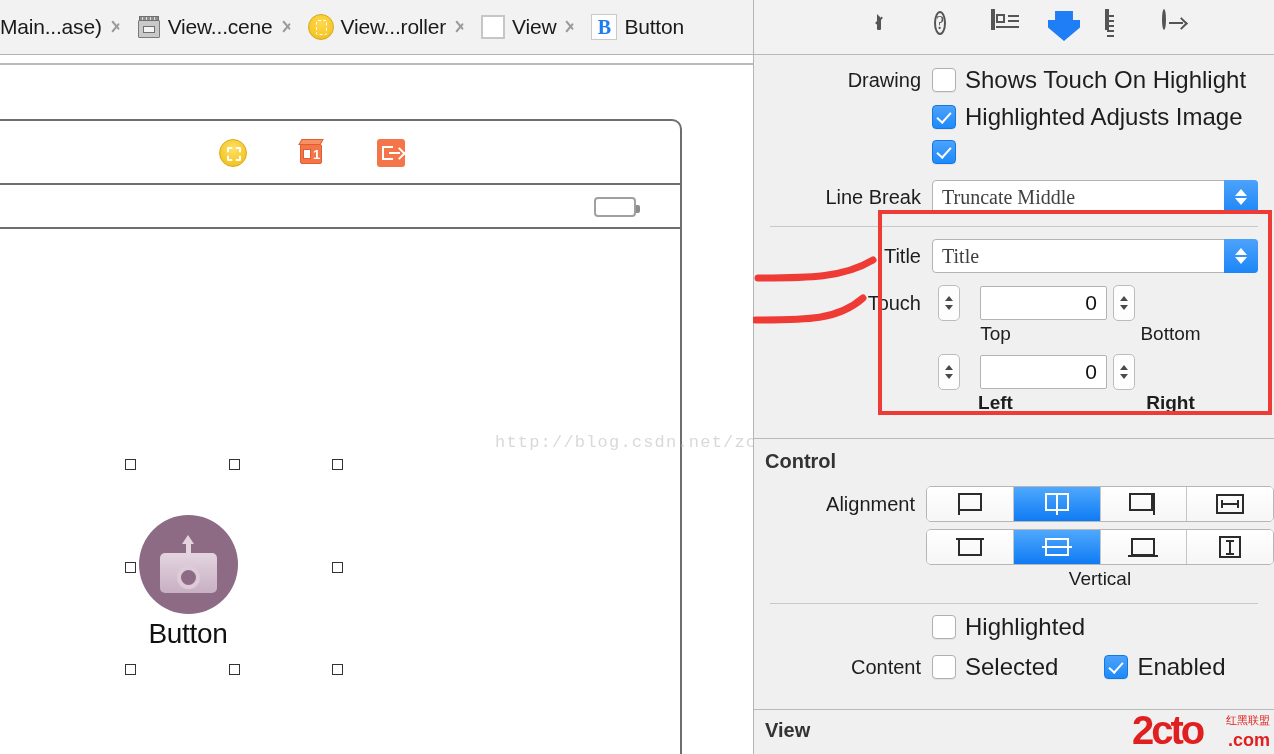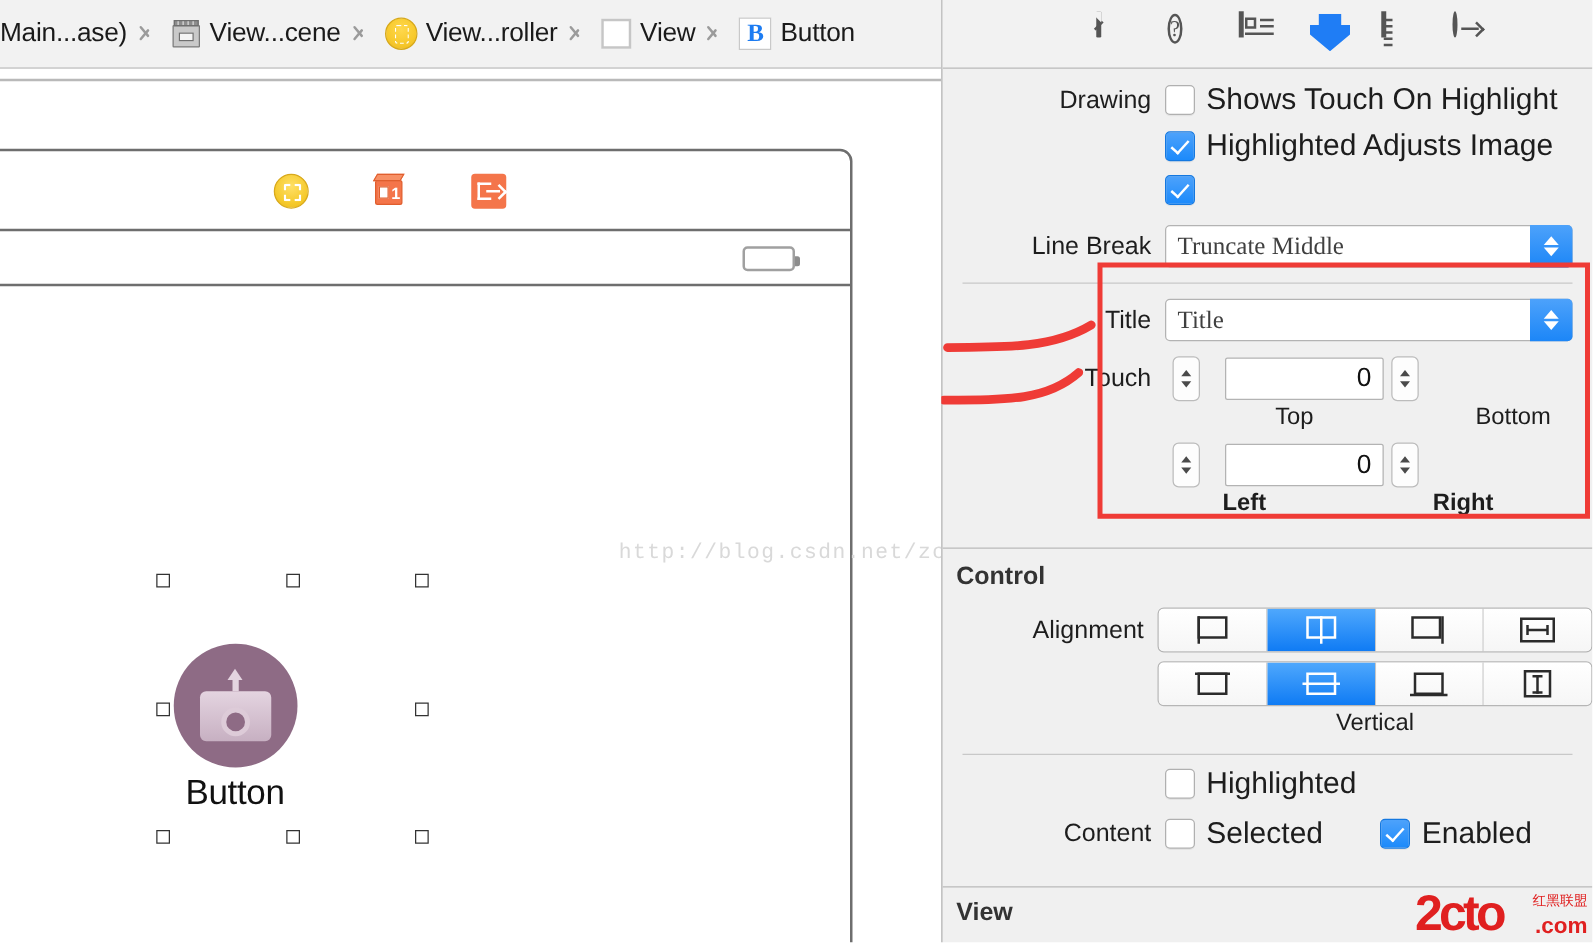--- a/index.html
+++ b/index.html
@@ -389,21 +389,21 @@
             <span class="sa u"></span>
             <span class="sa d"></span>
           </span>
         <span style="width:20px;flex:none"></span>
         <span class="numbox">0</span>
         <span class="stepper">
             <span class="sa u"></span>
             <span class="sa d"></span>
           </span>
       </div>
-      <div class="row" style="margin-top:2px;justify-content:flex-end;">
+      <div class="row" style="margin-top:2px;">
         <span class="lbl-r"></span>
         <span class="subcap" style="width:127px;flex:none">Top</span>
         <span style="width:28px;flex:none"></span>
         <span style="width:20px;flex:none"></span>
         <span class="subcap" style="width:127px;flex:none">Bottom</span>
       </div>
 
       <div class="row" style="margin-top:9px;">
         <span class="lbl-r"></span>
         <span class="stepper">

